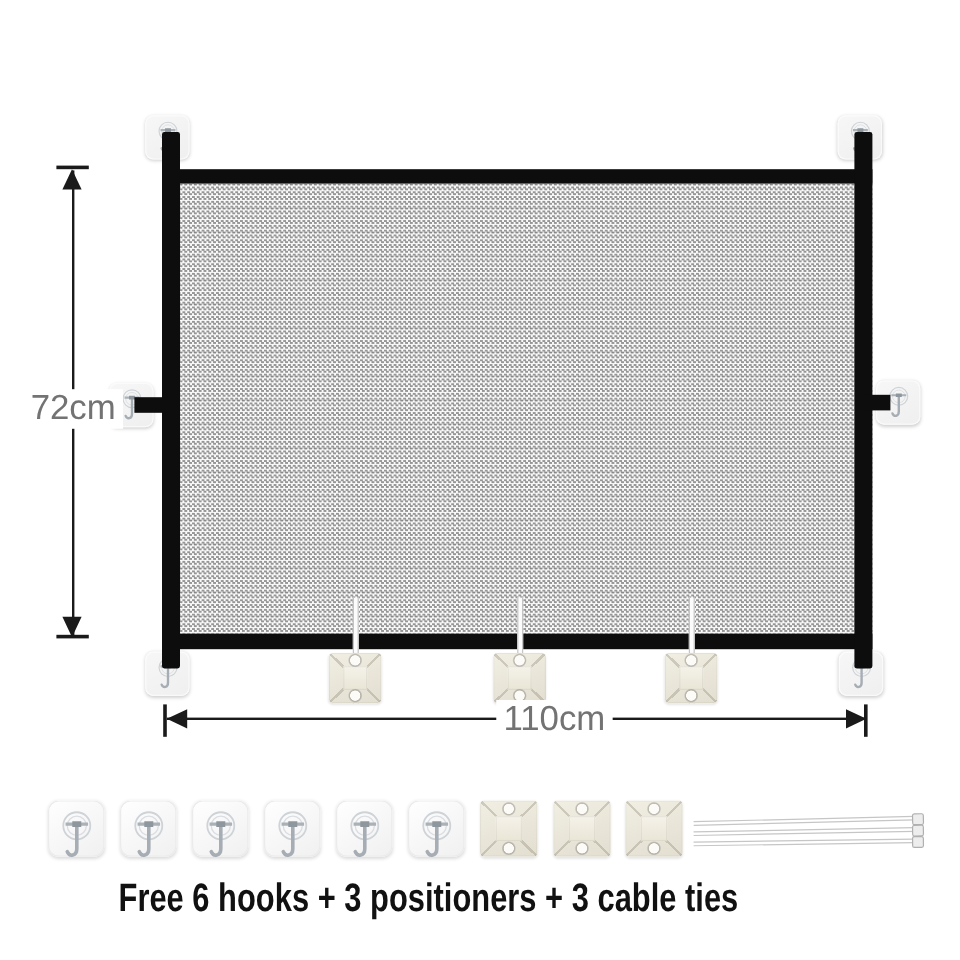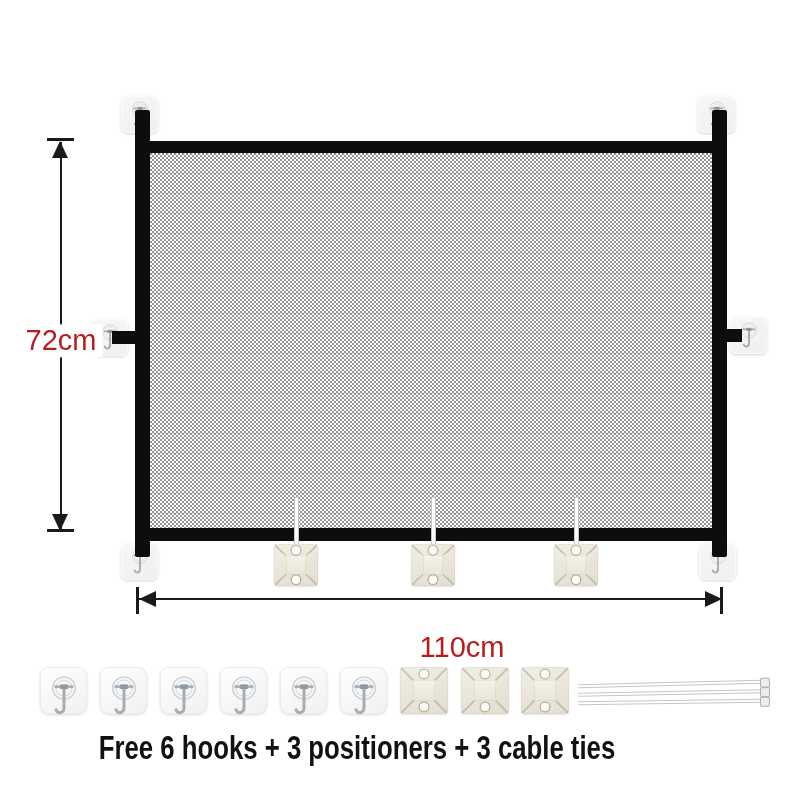--- a/index.html
+++ b/index.html
@@ -68,25 +68,25 @@
   .hline{left:139px;top:598px;width:583px;height:2px;}
   .hcap{top:587px;width:3px;height:27px;}
   .hcap-left{left:136px;}
   .hcap-right{left:720px;}
   .arr{position:absolute;width:0;height:0;z-index:6;}
   .arr-up{left:52px;top:141px;border-left:8px solid transparent;border-right:8px solid transparent;border-bottom:17px solid #1a1a1a;}
   .arr-down{left:52px;top:514px;border-left:8px solid transparent;border-right:8px solid transparent;border-top:17px solid #1a1a1a;}
   .arr-left{left:139px;top:591px;border-top:8px solid transparent;border-bottom:8px solid transparent;border-right:17px solid #1a1a1a;}
   .arr-right{left:705px;top:591px;border-top:8px solid transparent;border-bottom:8px solid transparent;border-left:17px solid #1a1a1a;}
   .dimlabel{
-    position:absolute;z-index:7;background:#fff;color:#b91c1c;font-size:29px;line-height:1.15;
+    position:absolute;z-index:7;background:#fff;color:#737373;font-size:29px;line-height:1.15;
     padding:0 6px;transform:translate(-50%,-50%);white-space:nowrap;
   }
   .dimlabel-h{left:61px;top:341px;}
-  .dimlabel-w{left:462px;top:600px;margin-top:48px;}
+  .dimlabel-w{left:462px;top:600px;}
   
   .hookpad{
     position:absolute;top:667px;width:47px;height:47px;border-radius:9px;
     background:linear-gradient(145deg,#ffffff,#f0f0f0);
     box-shadow:0 1px 3px rgba(0,0,0,0.14), inset 0 0 0 1px #ebebeb;
   }
   .hookpad svg{position:absolute;left:50%;top:7px;transform:translateX(-50%);width:30px;height:47px;}
   .freepos{top:667px;}
   .tie{
     position:absolute;left:578px;width:184px;height:4px;box-sizing:border-box;

